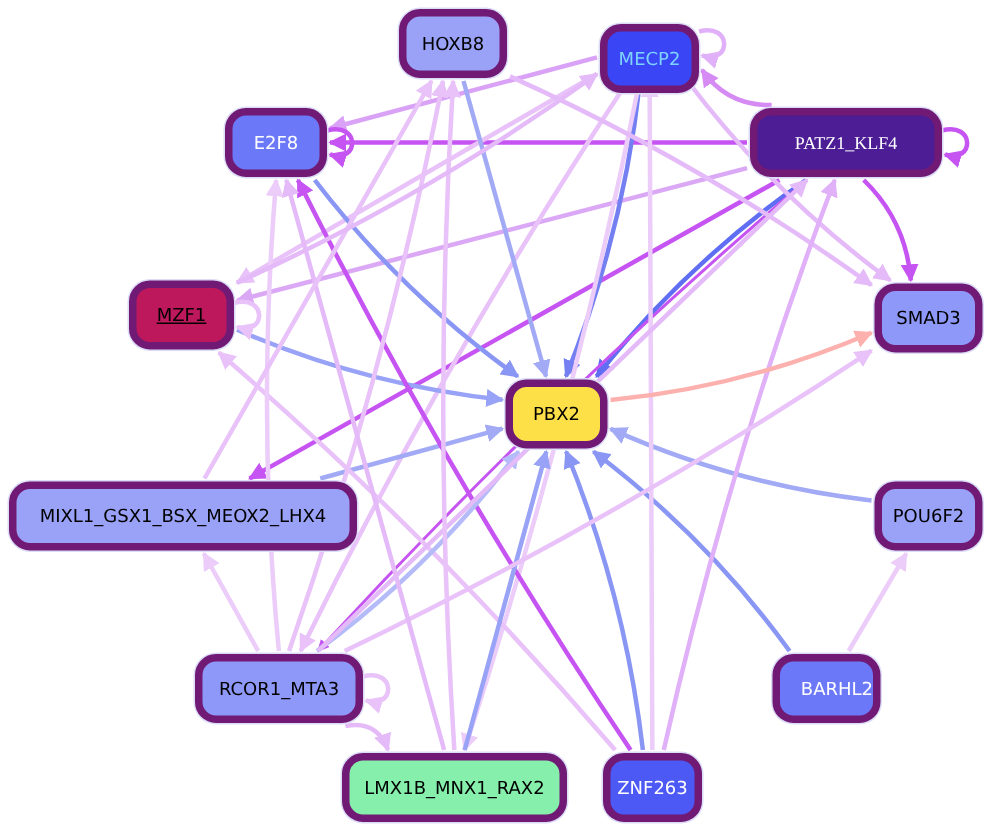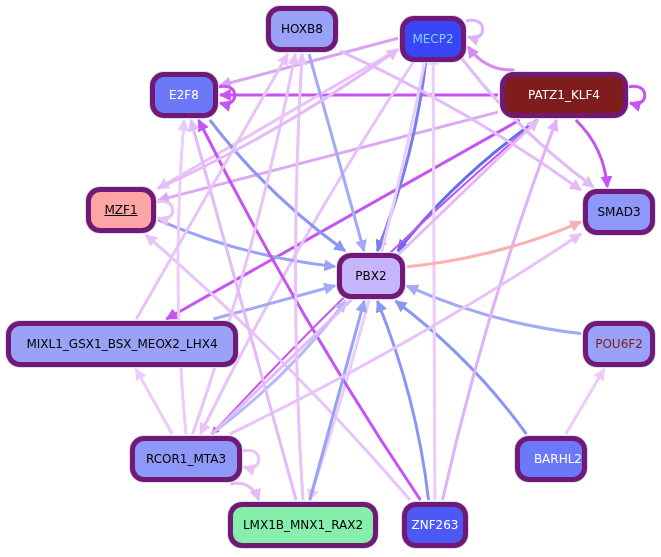--- a/index.html
+++ b/index.html
@@ -113,36 +113,36 @@
 <div id="nodes-layer">
     <div class="node" style="left: 266px; top: 6px; width: 72px; height: 46px; background: rgb(154, 162, 248); color: rgb(0, 0, 0);">
       <span>HOXB8</span>
     </div>
     <div class="node" style="left: 400px; top: 16px; width: 66px; height: 46px; background: rgb(58, 70, 245); color: #7dd3fc;">
       <span>MECP2</span>
     </div>
     <div class="node" style="left: 150px; top: 72px; width: 68px; height: 46px; background: rgb(107, 120, 248); color: rgb(255, 255, 255); text-align: right;">
       <span>E2F8</span>
     </div>
-    <div class="node" style="left: 500px; top: 72px; width: 128px; height: 46px; background: #7f1d1d; color: rgb(255, 255, 255);">
+    <div class="node" style="left: 500px; top: 72px; width: 128px; height: 46px; background: #4c1d95; color: rgb(255, 255, 255); font-family: Liberation Serif, serif;">
       <span>PATZ1_KLF4</span>
     </div>
-    <div class="node" style="left: 86px; top: 187px; width: 70px; height: 46px; background: #fca5a5; color: rgb(0, 0, 0); text-decoration: underline;">
+    <div class="node" style="left: 86px; top: 187px; width: 70px; height: 46px; background: #be185d; color: rgb(0, 0, 0); text-decoration: underline;">
       <span>MZF1</span>
     </div>
     <div class="node" style="left: 583px; top: 189px; width: 72px; height: 46px; background: rgb(142, 152, 248); color: rgb(0, 0, 0);">
       <span>SMAD3</span>
     </div>
-    <div class="node" style="left: 337px; top: 253px; width: 68px; height: 46px; background: #c4b5fd; color: rgb(0, 0, 0);">
+    <div class="node" style="left: 337px; top: 253px; width: 68px; height: 46px; background: #fde047; color: rgb(0, 0, 0);">
       <span>PBX2</span>
     </div>
     <div class="node" style="left: 6px; top: 321px; width: 232px; height: 46px; background: rgb(154, 162, 248); color: rgb(0, 0, 0);">
       <span>MIXL1_GSX1_BSX_MEOX2_LHX4</span>
     </div>
-    <div class="node" style="left: 583px; top: 321px; width: 72px; height: 46px; background: rgb(154, 162, 248); color: #7f1d1d; text-align: center;">
+    <div class="node" style="left: 583px; top: 321px; width: 72px; height: 46px; background: rgb(154, 162, 248); color: #000000; text-align: center;">
       <span>POU6F2</span>
     </div>
     <div class="node" style="left: 130px; top: 436px; width: 112px; height: 46px; background: rgb(142, 152, 248); color: rgb(0, 0, 0);">
       <span>RCOR1_MTA3</span>
     </div>
     <div class="node" style="left: 515px; top: 436px; width: 72px; height: 46px; background: rgb(107, 120, 248); color: rgb(255, 255, 255); justify-content: flex-end;">
       <span>BARHL2</span>
     </div>
     <div class="node" style="left: 228px; top: 502px; width: 150px; height: 46px; background: #86efac; color: rgb(0, 0, 0);">
       <span>LMX1B_MNX1_RAX2</span>

